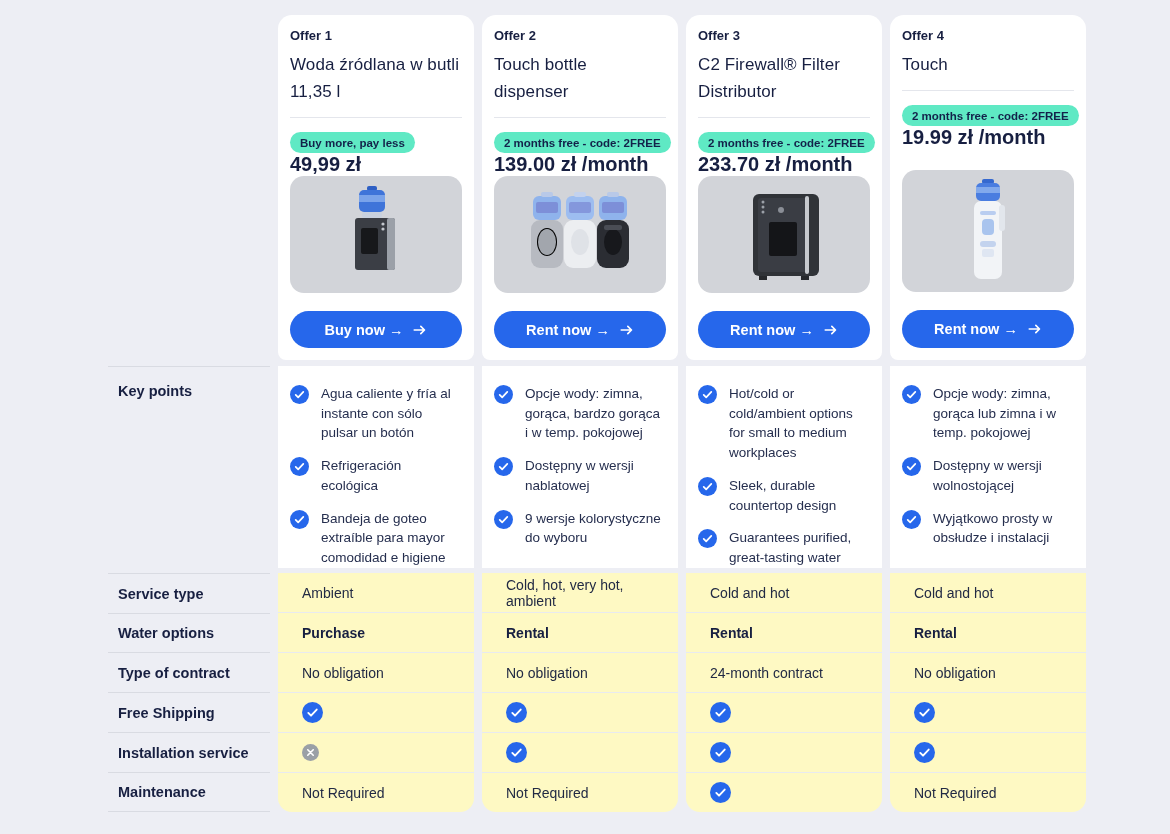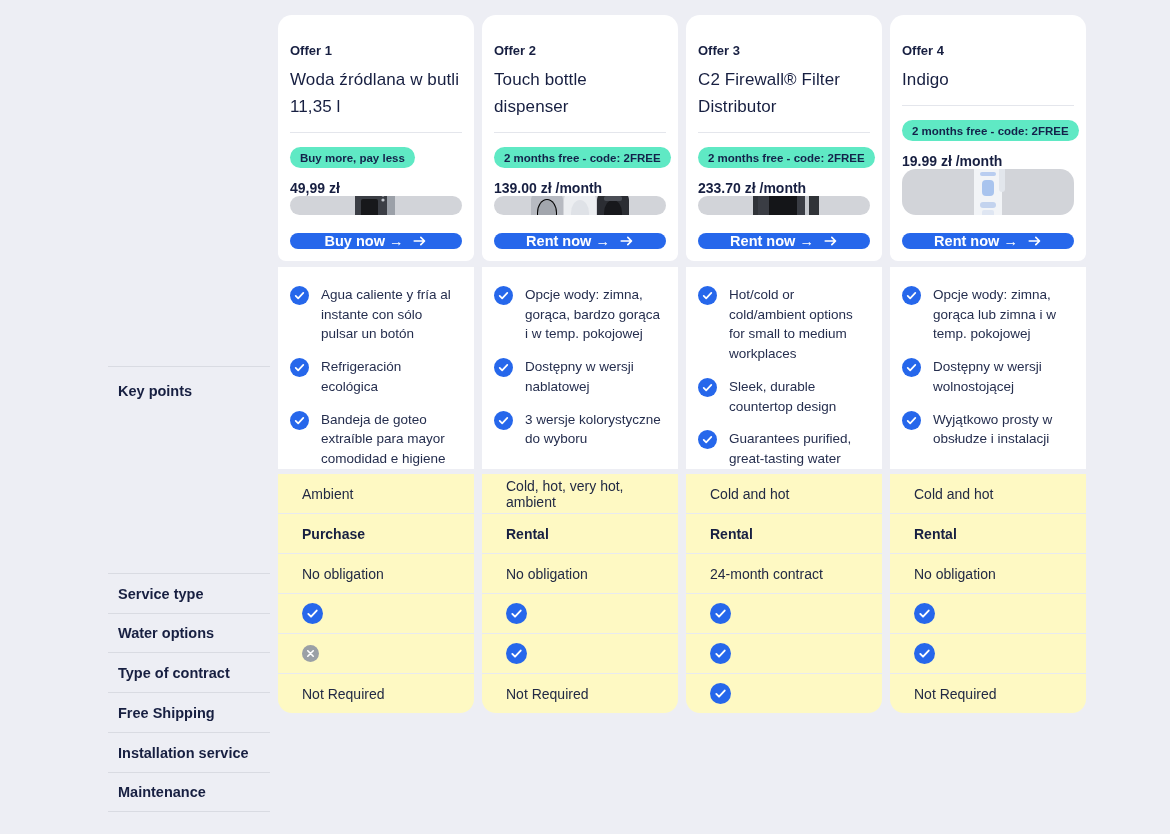--- a/index.html
+++ b/index.html
@@ -24,42 +24,42 @@
   .lbl-kp { height: 207px; border-top: 1px solid #d9dbe2; padding-top: 16px; }
   .lbl-row { height: 39px; border-top: 1px solid #d9dbe2; display: flex; align-items: center; }
   .lbl-row.h40 { height: 40px; }
   .lbl-row.last { border-bottom: 1px solid #d9dbe2; }
 
   
   .col { width: 196px; flex: 0 0 196px; display: flex; flex-direction: column; }
 
   .header-card {
     background: #fff;
-    height: 246px;
+    height: 345px;
     border-radius: 14px 14px 8px 8px;
-    padding: 28px 12px 12px;
+    padding: 13px 12px 12px;
     display: flex;
     flex-direction: column;
     margin-bottom: 6px;
   }
   .offer-label { font-size: 13px; font-weight: 700; color: #171f41; }
   .offer-title { font-size: 17px; font-weight: 400; line-height: 27px; color: #171f41; margin-top: 8px; letter-spacing: .1px; }
   .divider { border: 0; border-top: 1px solid #e4e6ec; margin-top: 12px; }
   .badge {
     align-self: flex-start;
     background: #5fe9c4;
     color: #13224a;
     font-size: 11.5px;
     font-weight: 700;
     padding: 5px 10px 4px;
     border-radius: 12px;
     margin-top: 14px;
     white-space: nowrap;
   }
-  .price { font-size: 14px; font-weight: 700; color: #171f41; margin-top: 12px; }
+  .price { font-size: 20px; font-weight: 700; color: #171f41; }
   .img-box {
     margin-top: auto;
     height: 122px;
     background: #d2d4d9;
     border-radius: 14px;
     display: flex;
     align-items: center;
     justify-content: center;
     overflow: hidden;
   }
@@ -248,21 +248,21 @@
             <circle cx="10" cy="10" r="10" fill="#2667eb"></circle>
             <path d="M6 10.4l2.6 2.6 5.4-5.8" stroke="#fff" stroke-width="1.8" fill="none" stroke-linecap="round" stroke-linejoin="round"></path>
           </svg>
         <span class="kp-text">Dostępny w wersji nablatowej</span>
       </div>
       <div class="kp-item">
         <svg class="ck" width="19" height="19" viewBox="0 0 20 20">
             <circle cx="10" cy="10" r="10" fill="#2667eb"></circle>
             <path d="M6 10.4l2.6 2.6 5.4-5.8" stroke="#fff" stroke-width="1.8" fill="none" stroke-linecap="round" stroke-linejoin="round"></path>
           </svg>
-        <span class="kp-text">3 wersje kolorystyczne do wyboru</span>
+        <span class="kp-text">9 wersje kolorystyczne do wyboru</span>
       </div>
     </div>
 
     <div class="row-cell">Cold, hot, very hot, ambient</div>
     <div class="row-cell bordered bold">Rental</div>
     <div class="row-cell bordered">No obligation</div>
     <div class="row-cell bordered">
       <svg class="icon-check" width="21" height="21" viewBox="0 0 20 20">
           <circle cx="10" cy="10" r="10" fill="#2667eb"></circle>
           <path d="M6 10.4l2.6 2.6 5.4-5.8" stroke="#fff" stroke-width="1.8" fill="none" stroke-linecap="round" stroke-linejoin="round"></path>
@@ -349,21 +349,21 @@
       <svg class="icon-check" width="21" height="21" viewBox="0 0 20 20">
           <circle cx="10" cy="10" r="10" fill="#2667eb"></circle>
           <path d="M6 10.4l2.6 2.6 5.4-5.8" stroke="#fff" stroke-width="1.8" fill="none" stroke-linecap="round" stroke-linejoin="round"></path>
         </svg>
     </div>
   </div>
 
   <div class="col">
     <div class="header-card">
       <div class="offer-label">Offer 4</div>
-      <div class="offer-title">Indigo</div>
+      <div class="offer-title">Touch</div>
       <hr class="divider">
       <span class="badge">2 months free - code: 2FREE</span>
       <div class="price">19.99 zł /month</div>
       <div class="img-box">
         <svg width="110" height="112" viewBox="0 0 110 112">
           <rect x="49" y="4" width="12" height="5" rx="2" fill="#3568cf"></rect>
           <rect x="43" y="8" width="24" height="18" rx="5" fill="#4a7de0"></rect>
           <rect x="43" y="12" width="24" height="6" fill="#82a9ec"></rect>
           <rect x="41" y="26" width="28" height="78" rx="7" fill="#f2f4f7"></rect>
           <rect x="66" y="30" width="6" height="26" rx="3" fill="#e2e6ec"></rect>

